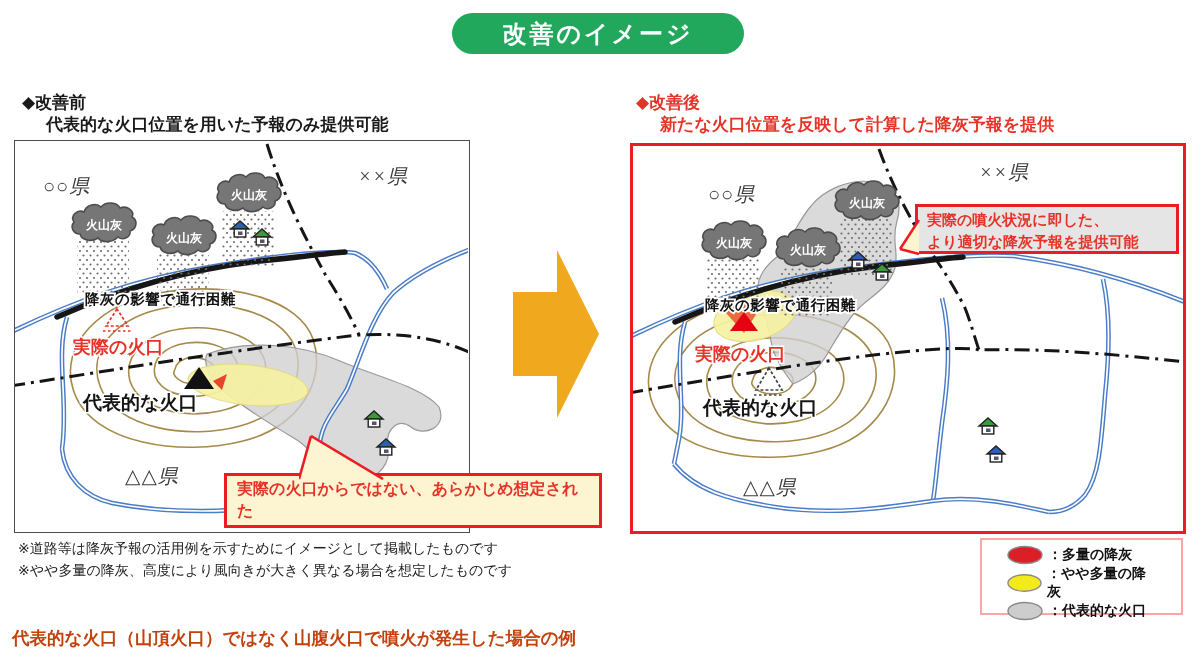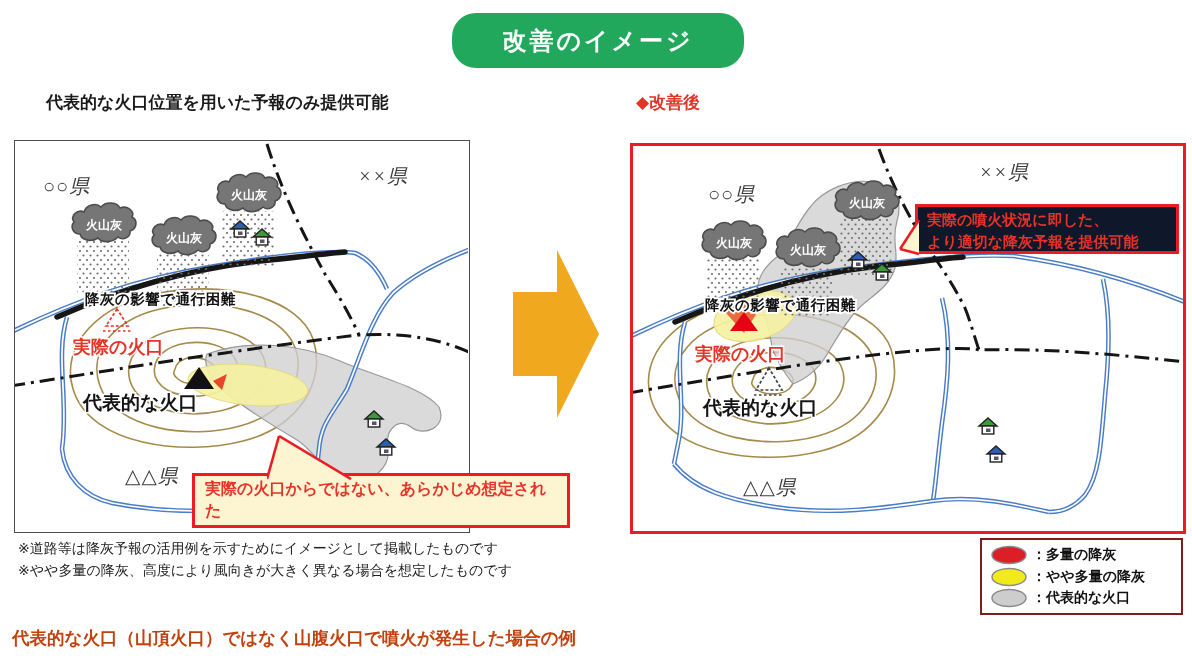--- a/index.html
+++ b/index.html
@@ -1,46 +1,46 @@
 <!DOCTYPE html>
 <html><head>
 <meta charset="utf-8">
 <style>
   html,body{margin:0;padding:0;background:#fff;}
   .page{position:relative;width:1192px;height:663px;background:#fff;overflow:hidden;
         font-family:"Liberation Sans","DejaVu Sans",sans-serif;}
-  .banner{position:absolute;left:452px;top:13px;width:292px;height:55px;background:#22a85c;
+  .banner{position:absolute;left:452px;top:13px;width:292px;height:41px;background:#22a85c;
           border-radius:24px;display:flex;align-items:center;justify-content:center;
           color:#fff;font-size:24px;font-weight:bold;letter-spacing:3px;}
   .hd{position:absolute;font-size:17px;font-weight:bold;line-height:1.3;}
   .hd-before{left:22px;top:92px;color:#1a1a1a;}
   .hd-after{left:636px;top:92px;color:#e63327;}
   .hd .sub{margin-left:24px;}
   .mapbox{position:absolute;background:#fff;box-sizing:border-box;}
   .map-before{left:14px;top:140px;width:456px;height:393px;border:1.5px solid #4d4d4d;}
   .map-after{left:630px;top:143px;width:556px;height:391px;border:3px solid #ed1c24;}
   svg text{font-family:"Liberation Sans","DejaVu Sans",sans-serif;}
   .pref-t{font-family:"Liberation Serif","DejaVu Serif",serif;font-style:italic;
           font-size:20px;fill:#3c3c3c;letter-spacing:1px;}
   .road-t{font-size:14.5px;font-weight:bold;fill:#111;stroke:#fff;stroke-width:3.5px;
           paint-order:stroke;letter-spacing:.5px;}
   .crater-red-t{font-size:18px;font-weight:bold;fill:#e63327;stroke:#fff;stroke-width:3px;paint-order:stroke;}
   .crater-blk-t{font-size:19px;font-weight:bold;fill:#141414;stroke:#fff;stroke-width:3px;paint-order:stroke;}
   .cloud-t{font-size:12px;font-weight:bold;fill:#fff;text-anchor:middle;}
   .callout{position:absolute;box-sizing:border-box;background:#fdf5d2;border:3px solid #ed1c24;
            color:#e63327;font-weight:bold;}
-  .callout-before{left:192px;top:473px;width:378px;height:55px;font-size:16px;line-height:1.4;
+  .callout-before{left:224px;top:473px;width:378px;height:55px;font-size:16px;line-height:1.4;
                   padding:2px 10px;}
   .callout-after{position:absolute;left:282px;top:58px;width:264px;height:50px;font-size:15px;
-                 line-height:1.45;padding:2px 9px;box-sizing:border-box;background:#0f172a;
+                 line-height:1.45;padding:2px 9px;box-sizing:border-box;background:#e5e5e5;
                  border:3px solid #ed1c24;color:#e63327;font-weight:bold;}
   .pointer{position:absolute;}
   .notes{position:absolute;left:18px;top:538px;font-size:14px;color:#222;line-height:1.55;}
   .legend{position:absolute;left:980px;top:538px;width:203px;height:77px;box-sizing:border-box;
-          border:2px solid #7f1d1d;background:#fff;padding:5px 8px;display:flex;
+          border:2px solid #fca5a5;background:#fff;padding:5px 24px;display:flex;
           flex-direction:column;justify-content:space-between;}
   .legend-row{display:flex;align-items:center;gap:4px;font-size:14px;font-weight:bold;color:#111;}
   .caption{position:absolute;left:12px;top:626px;font-size:17.5px;font-weight:bold;color:#c2410c;}
   .arrow{position:absolute;left:513px;top:250px;}
 </style>
 </head>
 <body>
 
 <div class="page">
 
@@ -60,24 +60,26 @@
         <rect x="7" y="10.5" width="4.5" height="3.5" fill="#556"></rect>
       </g>
     </defs>
   </svg>
 
   <div class="banner">
     <span>改善のイメージ</span>
   </div>
 
   <div class="hd hd-before">
+    <div>◆改善前</div>
     <div class="sub">代表的な火口位置を用いた予報のみ提供可能</div>
   </div>
   <div class="hd hd-after">
     <div>◆改善後</div>
+    <div class="sub">新たな火口位置を反映して計算した降灰予報を提供</div>
   </div>
 
   <div class="mapbox map-before">
     <svg width="453" height="390" viewBox="0 0 453 390">
       <defs>
         <pattern id="rainL" width="7" height="9" patternUnits="userSpaceOnUse">
           <circle cx="2" cy="2" r="1.1" fill="#6f6f6f"></circle>
             <circle cx="5.5" cy="6.5" r="1.1" fill="#6f6f6f"></circle>
         </pattern>
       </defs>

